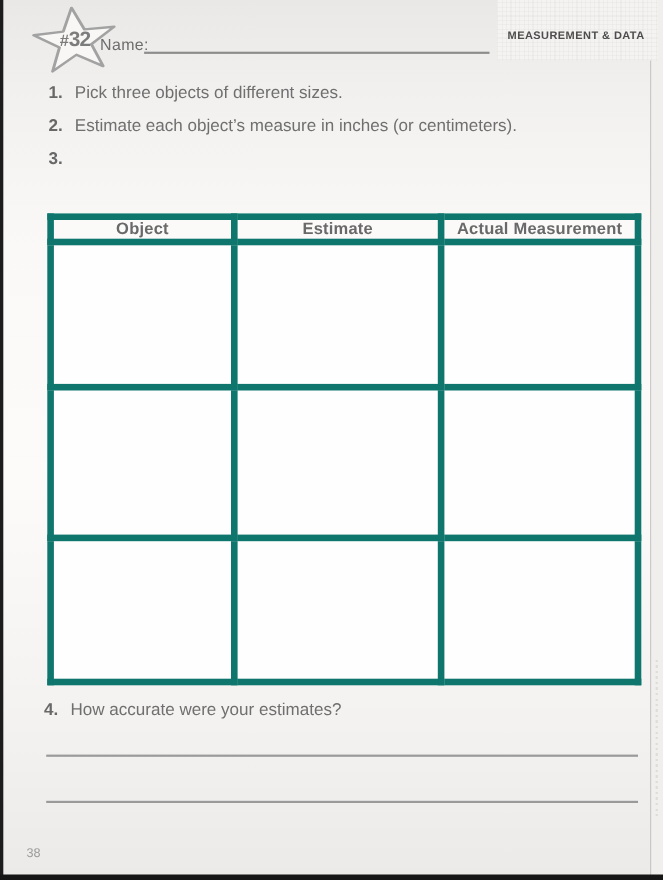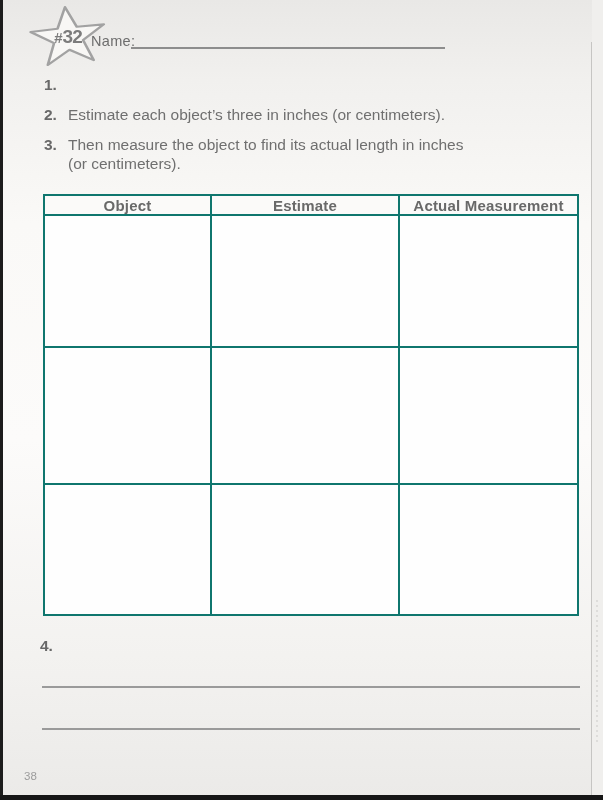--- a/index.html
+++ b/index.html
@@ -60,21 +60,21 @@
   .instr-item:nth-child(3) { margin-top:3px; }
   .instr-num  { font-weight:bold; width:20px; flex:0 0 20px; margin-right:4px; text-align:left; color:#686868; }
   .instr-text { white-space:pre-line; }
 
   
   .measure-table {
     position:absolute; left:43px; top:194px;
     border-collapse:collapse; table-layout:fixed; width:534px;
     background:#fefefe;
   }
-  .measure-table th, .measure-table td { border:2px solid #0f766e; padding:0; }
+  .measure-table th, .measure-table td { border:6px solid #0f766e; padding:0; }
   .measure-table th {
     height:20px; font-size:15px; font-weight:bold; color:#696969;
     text-align:center; vertical-align:middle; letter-spacing:.2px;
     background:#fbfaf9;
   }
   .col-object   { width:167px; }
   .col-estimate { width:188px; }
   .col-actual   { width:179px; }
   .row-1 td { height:132px; }
   .row-2 td { height:137px; }
@@ -96,46 +96,48 @@
 <body>
 
 <div class="sheet">
 
   <div class="edge-right-strip"></div>
   <div class="edge-right"></div>
   <div class="edge-left"></div>
   <div class="edge-bottom"></div>
   <div class="scan-artifact"></div>
 
+  <div class="category-tab">
+    <span class="category-label">MEASUREMENT &amp; DATA</span>
+  </div>
 
   <div class="star-wrap">
     <svg viewBox="0 0 100 100" preserveAspectRatio="none">
       <polygon points="50,6 61.5,37.4 93.8,38.1 67.4,58.6 77.5,90.4 50,71 22.5,90.4 32.6,58.6 6.2,38.1 38.5,37.4" fill="#f8f7f5" stroke="#a2a2a2" stroke-width="3.2" stroke-linejoin="round"></polygon>
     </svg>
     <div class="badge-text">
       <span class="badge-hash">#</span>
         <span class="badge-digits">32</span>
     </div>
   </div>
 
   <span class="name-label">Name:</span>
   <div class="name-line"></div>
 
   <div class="instructions">
     <div class="instr-item">
       <span class="instr-num">1.</span>
+      <span class="instr-text">Pick three objects of different sizes.</span>
     </div>
     <div class="instr-item">
       <span class="instr-num">2.</span>
-      <span class="instr-text">Estimate each object’s three in inches (or centimeters).</span>
+      <span class="instr-text">Estimate each object’s measure in inches (or centimeters).</span>
     </div>
     <div class="instr-item">
       <span class="instr-num">3.</span>
-      <span class="instr-text">Then measure the object to find its actual length in inches
-(or centimeters).</span>
     </div>
   </div>
 
   <table class="measure-table">
     <colgroup>
       <col class="col-object">
         <col class="col-estimate">
         <col class="col-actual">
     </colgroup>
     <thead>
@@ -159,20 +161,21 @@
       <tr class="row-3">
         <td></td>
         <td></td>
         <td></td>
       </tr>
     </tbody>
   </table>
 
   <div class="question">
     <span class="q-num">4.</span>
+    <span>How accurate were your estimates?</span>
   </div>
 
   <div class="answer-line l1"></div>
   <div class="answer-line l2"></div>
 
   <span class="page-number">38</span>
 
 </div>
 
 </body></html>

